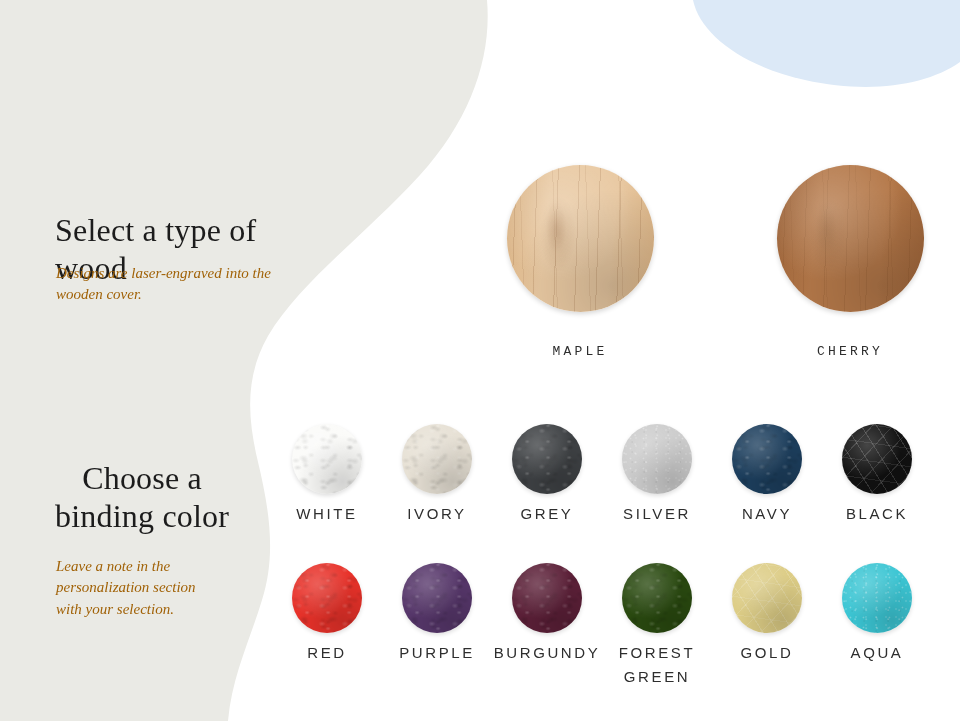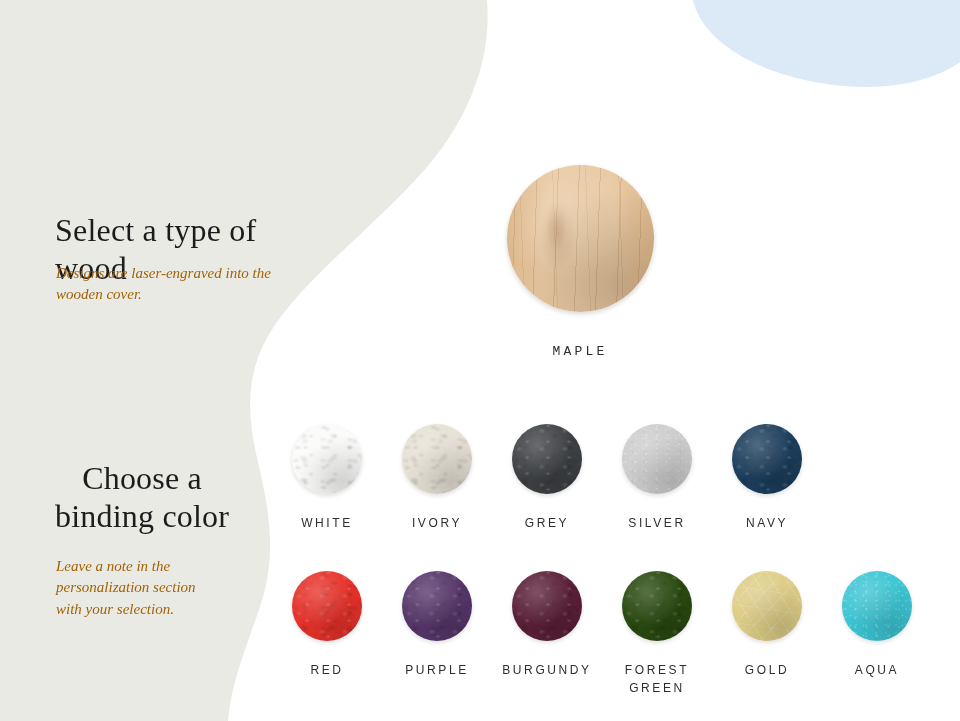--- a/index.html
+++ b/index.html
@@ -69,22 +69,22 @@
   .color-row.second{margin-top:38px;}
   .color-item{
     width:110px;display:flex;flex-direction:column;align-items:center;
   }
   .color-disc{
     width:70px;height:70px;border-radius:50%;
     position:relative;overflow:hidden;
     box-shadow:0 2px 4px rgba(0,0,0,.13);
   }
   .color-label{
-    margin-top:20px;
-    font-size:12px;letter-spacing:2.6px;color:#2e2e2e;
+    margin-top:8px;
+    font-size:15px;letter-spacing:2.6px;color:#2e2e2e;
     text-align:center;line-height:1.55;white-space:pre-line;
     font-family:"Liberation Sans", sans-serif;
   }
 
   
   .tex{position:absolute;inset:0;}
   .tex.pebble{
     background-image:
       radial-gradient(ellipse 6px 4px at 22% 18%, rgba(0,0,0,.10), rgba(0,0,0,0) 70%),
       radial-gradient(ellipse 5px 4px at 62% 30%, rgba(0,0,0,.09), rgba(0,0,0,0) 70%),
@@ -169,20 +169,28 @@
 
     <div class="wood-item">
       <div class="wood-disc" id="wood-0" style="background: linear-gradient(96deg, rgb(216, 177, 131) 0%, rgb(233, 201, 162) 28%, rgb(233, 201, 162) 70%, rgb(216, 177, 131) 100%);">
         <div class="wood-grain"></div>
         <div class="wood-knot"></div>
         <div class="disc-shade"></div>
       </div>
       <div class="wood-label">MAPLE</div>
     </div>
 
+    <div class="wood-item">
+      <div class="wood-disc" id="wood-1" style="background: linear-gradient(96deg, rgb(154, 98, 56) 0%, rgb(181, 121, 74) 28%, rgb(181, 121, 74) 70%, rgb(154, 98, 56) 100%);">
+        <div class="wood-grain"></div>
+        <div class="wood-knot"></div>
+        <div class="disc-shade"></div>
+      </div>
+      <div class="wood-label">CHERRY</div>
+    </div>
 
   </div>
 
   <div class="color-grid">
 
     <div class="color-row first">
       <div class="color-item">
         <div class="color-disc" id="c-0-0" style="background: rgb(251, 251, 249);">
           <div class="tex pebble"></div>
           <div class="disc-shade"></div>
@@ -210,20 +218,27 @@
         </div>
         <div class="color-label">SILVER</div>
       </div>
       <div class="color-item">
         <div class="color-disc" id="c-0-4" style="background: rgb(29, 63, 94);">
           <div class="tex pebble"></div>
           <div class="disc-shade"></div>
         </div>
         <div class="color-label">NAVY</div>
       </div>
+      <div class="color-item">
+        <div class="color-disc" id="c-0-5" style="background: rgb(18, 18, 18);">
+          <div class="tex crackle"></div>
+          <div class="disc-shade"></div>
+        </div>
+        <div class="color-label">BLACK</div>
+      </div>
     </div>
 
     <div class="color-row second">
       <div class="color-item">
         <div class="color-disc" id="c-1-0" style="background: rgb(232, 50, 42);">
           <div class="tex pebble"></div>
           <div class="disc-shade"></div>
         </div>
         <div class="color-label">RED</div>
       </div>

